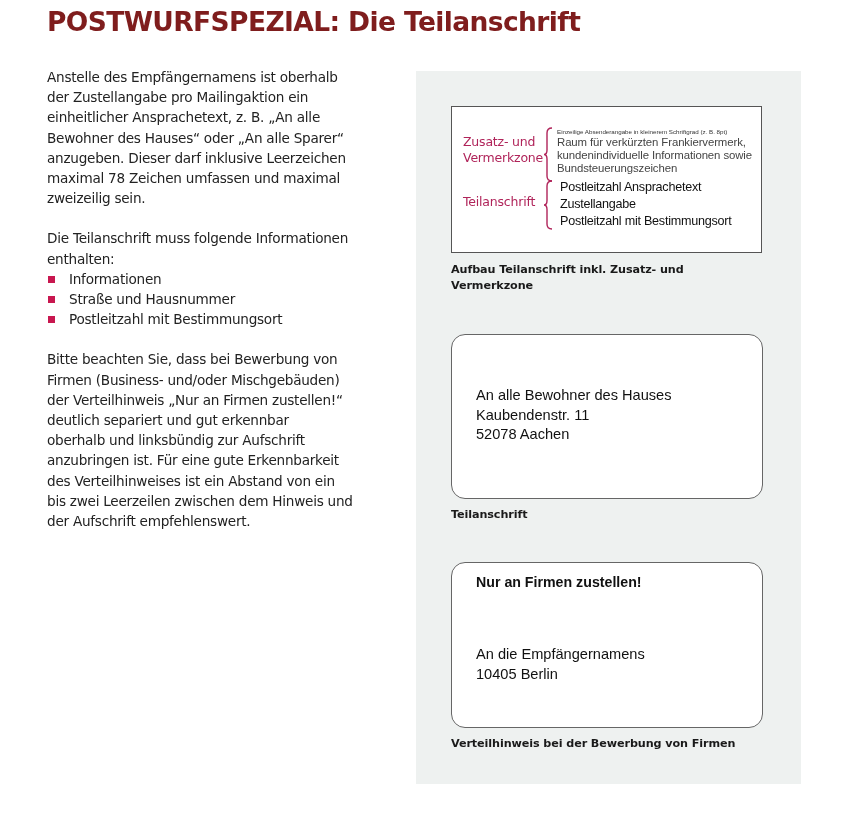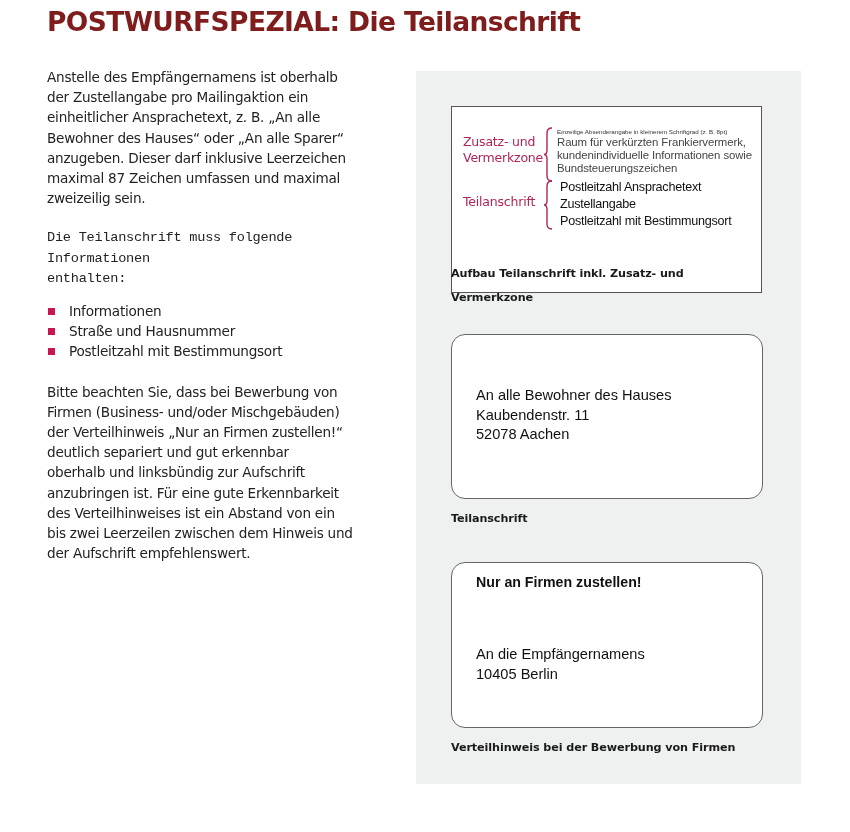--- a/index.html
+++ b/index.html
@@ -10,34 +10,34 @@
   .title {
     position: absolute; left: 47px; top: 4px; margin: 0;
     font-family: "DejaVu Sans", sans-serif; font-weight: bold; font-size: 26.5px;
     letter-spacing: -0.6px; color: #7f1d1d; line-height: 36px; white-space: nowrap;
   }
   .left { position: absolute; left: 47px; top: 67px; width: 330px; }
   .para {
     font-size: 13.6px; line-height: 20.2px; margin: 0 0 20px 0; color: #222;
     letter-spacing: -0.25px; white-space: pre-line;
   }
-  .para.tight { margin-bottom: 12px; font-family: Liberation Mono, monospace; }
+  .para.tight { margin-bottom: 0; }
   ul.bullets { list-style: none; margin: 0 0 20px 0; padding: 0; }
   ul.bullets li {
     font-size: 13.6px; line-height: 20.2px; color: #222; letter-spacing: -0.25px;
     position: relative; padding-left: 22px;
   }
   ul.bullets li .sq {
     position: absolute; left: 1px; top: 7px; width: 7px; height: 7px; background: #c8174f;
   }
   .panel {
     position: absolute; left: 416px; top: 71px; width: 385px; height: 713px; background: #eef1f0;
   }
   .box1 {
-    position: absolute; left: 35px; top: 35px; width: 311px; height: 187px;
+    position: absolute; left: 35px; top: 35px; width: 311px; height: 147px;
     background: #fff; border: 1.5px solid #555; box-sizing: border-box;
   }
   .zone-label {
     position: absolute; color: #b0245a; font-size: 12.5px; line-height: 16px; letter-spacing: -0.2px;
     white-space: pre-line;
   }
   .brace {
     position: absolute; width: 10px;
   }
   .brace svg { width: 100%; height: 100%; display: block; }
@@ -45,42 +45,42 @@
     position: absolute; font-family: "Liberation Sans", sans-serif; color: #444;
   }
   .zinfo .small { font-size: 6.2px; line-height: 9px; color: #333; white-space: nowrap; }
   .zinfo .mid { font-size: 11.4px; line-height: 13.2px; color: #444; letter-spacing: -0.1px; }
   .tinfo {
     position: absolute; font-family: "Liberation Sans", sans-serif; color: #111;
     font-size: 12.6px; line-height: 17px; letter-spacing: -0.25px;
   }
   .caption {
     position: absolute; left: 35px; font-size: 11.2px; font-weight: bold; color: #1a1a1a;
-    line-height: 24px; letter-spacing: -0.1px; white-space: pre-line;
+    line-height: 16px; letter-spacing: -0.1px; white-space: pre-line;
   }
   .env {
     position: absolute; left: 35px; width: 312px; background: #fff;
     border: 1.3px solid #666; border-radius: 14px; box-sizing: border-box;
     font-family: "Liberation Sans", sans-serif; color: #111;
   }
   .env .lines { position: absolute; left: 24px; font-size: 14.6px; line-height: 19.5px; }
   .env .notice { position: absolute; left: 24px; top: 11px; font-size: 14.2px; font-weight: bold; }
 </style>
 </head>
 <body>
 
 <h1 class="title">POSTWURFSPEZIAL: Die Teilanschrift</h1>
 
 <div class="left">
   <p class="para">Anstelle des Empfängernamens ist oberhalb
 der Zustellangabe pro Mailingaktion ein
 einheitlicher  Ansprachetext, z. B. „An alle
 Bewohner des Hauses“ oder „An alle Sparer“
 anzugeben. Dieser darf inklusive Leerzeichen
-maximal 87 Zeichen umfassen und maximal
+maximal 78 Zeichen umfassen und maximal
 zweizeilig sein.</p>
   <p class="para tight">Die Teilanschrift muss folgende Informationen
 enthalten:</p>
   <ul class="bullets">
     <li><span class="sq"></span><span>Informationen</span></li>
     <li><span class="sq"></span><span>Straße und Hausnummer</span></li>
     <li><span class="sq"></span><span>Postleitzahl mit Bestimmungsort</span></li>
   </ul>
   <p class="para">Bitte beachten Sie, dass bei Bewerbung von
 Firmen (Business- und/oder Mischgebäuden)

